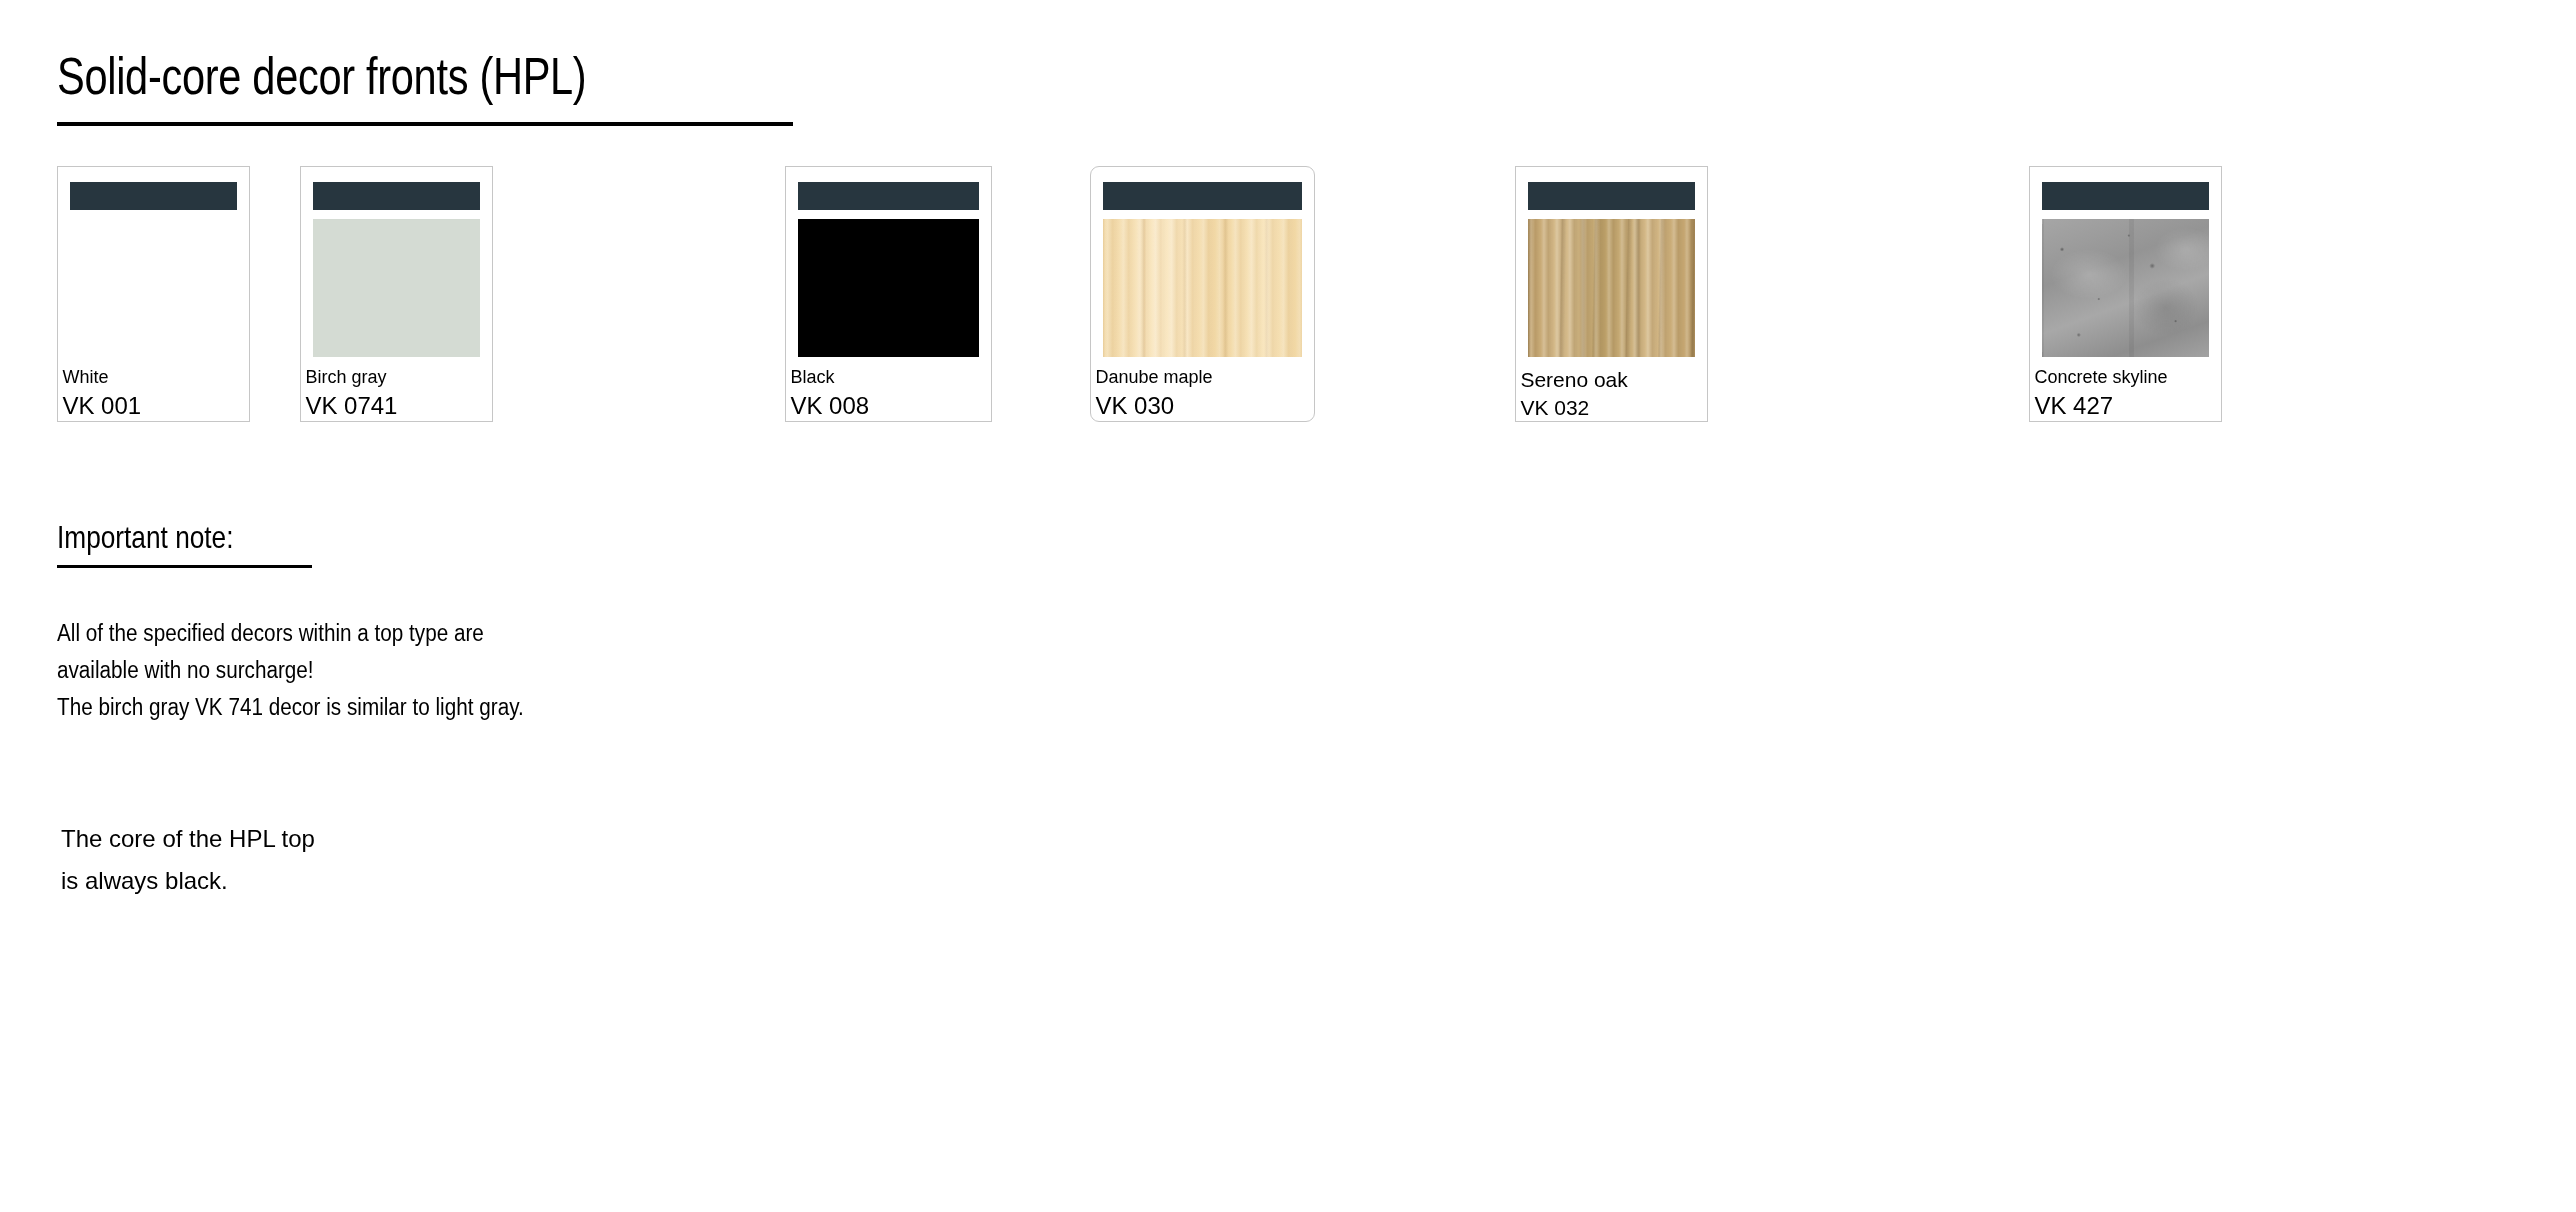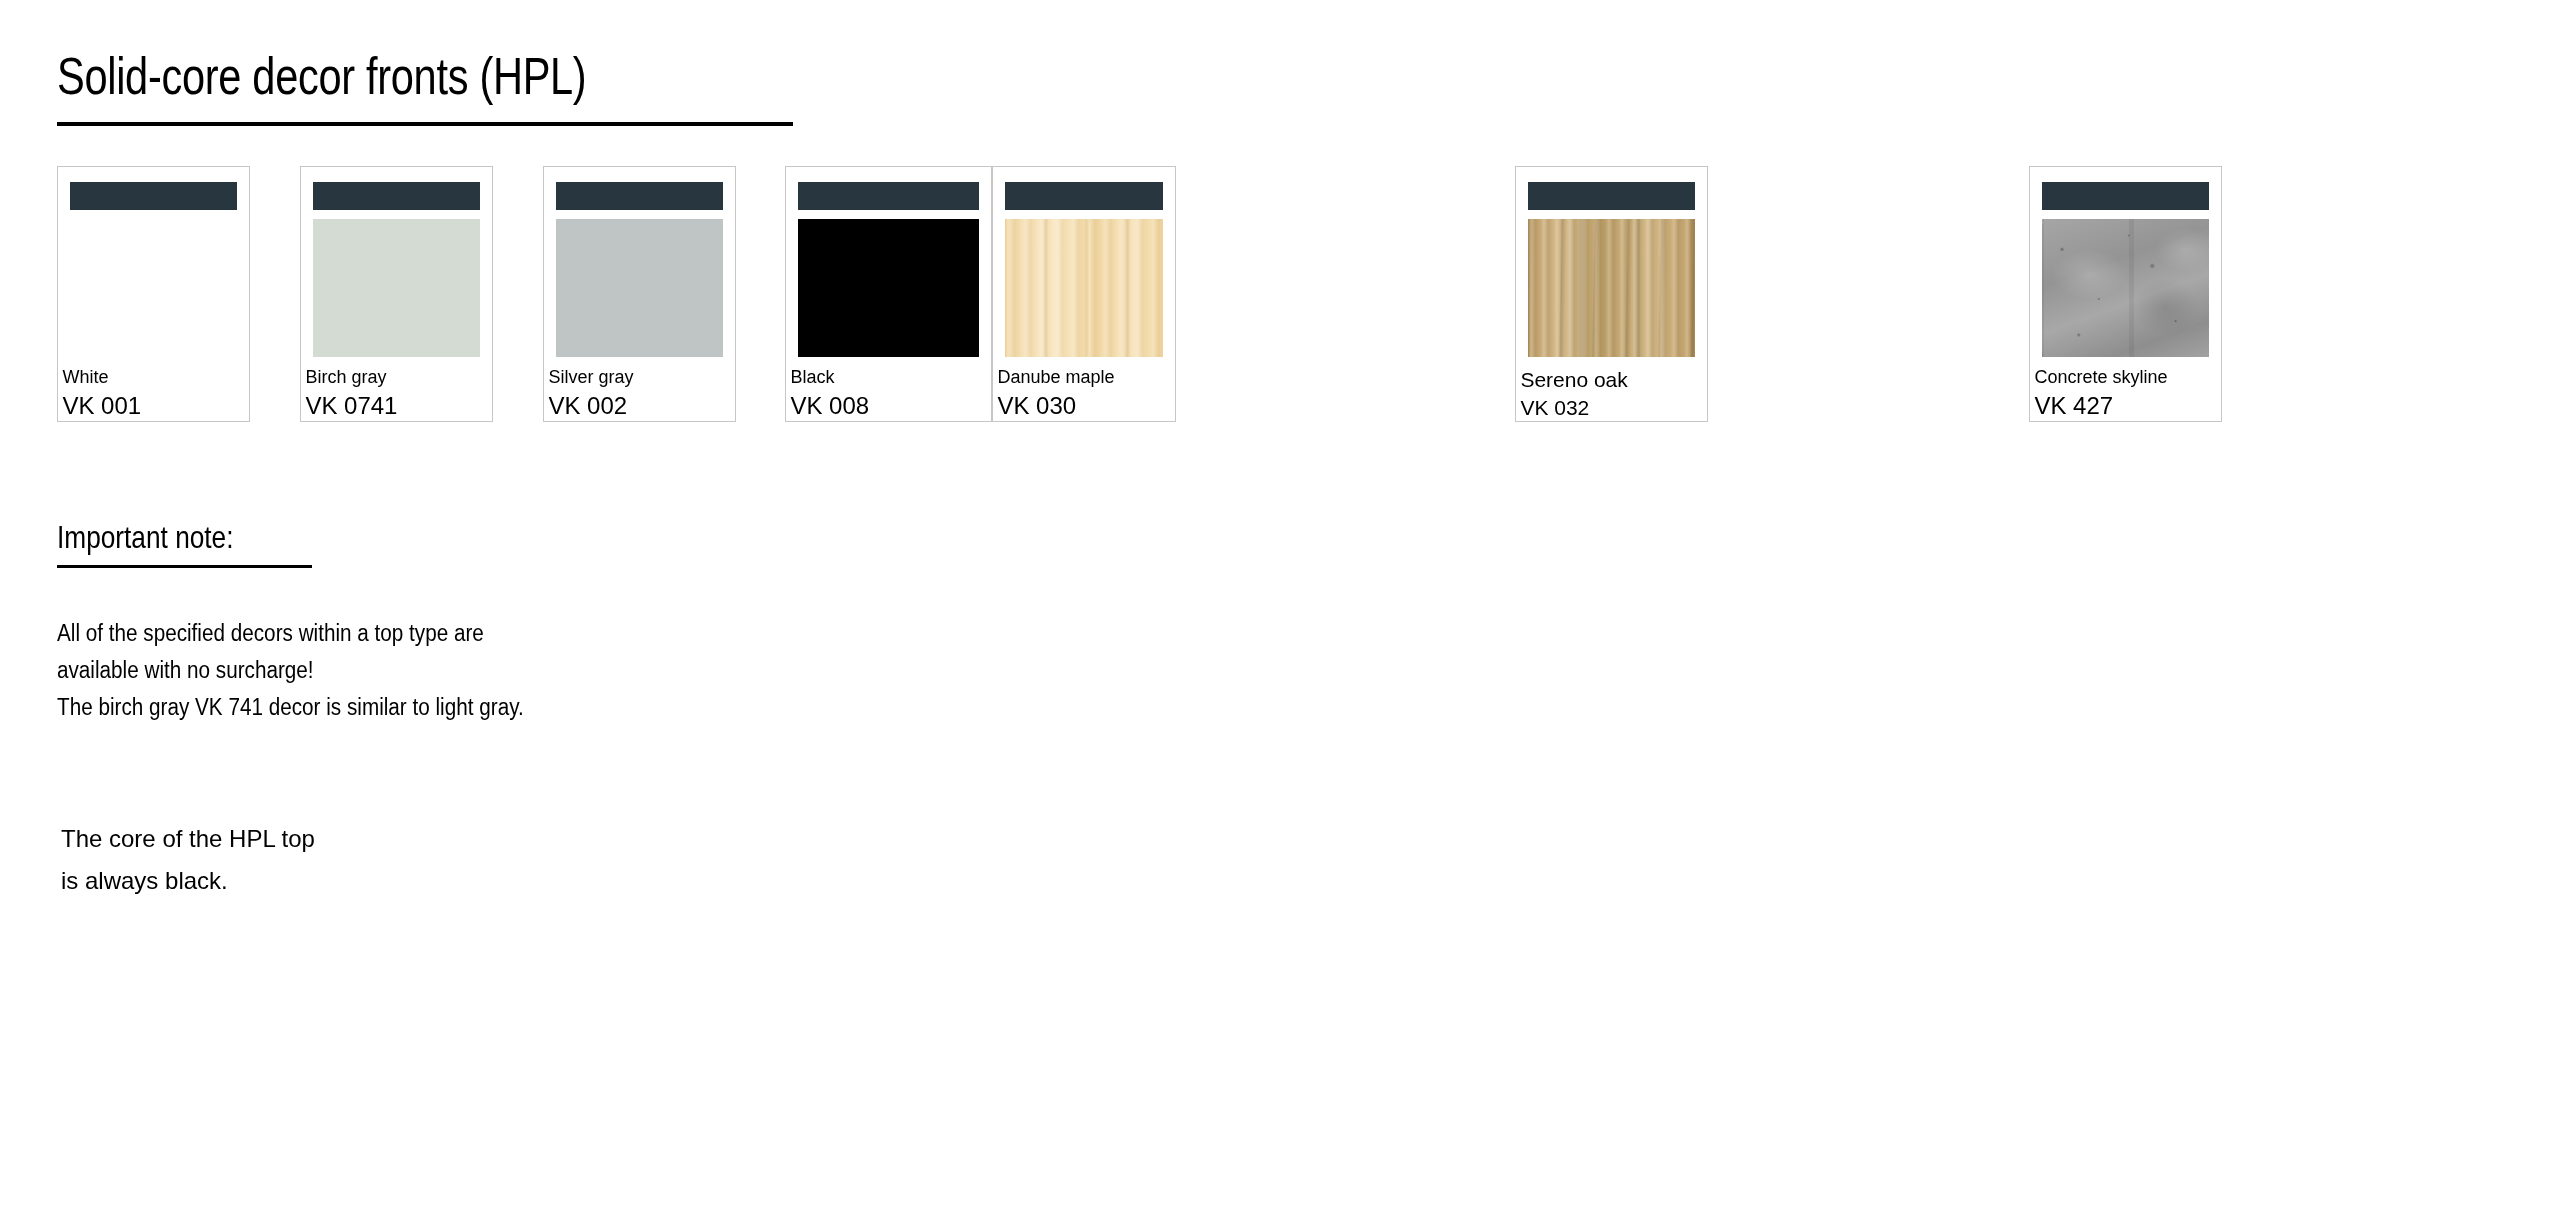--- a/index.html
+++ b/index.html
@@ -265,39 +265,31 @@
 
     <div class="card" style="left:300px; width:193px;padding-left:10px;">
       <div class="card-bar"></div>
       <div class="card-swatch tex-plain" style="background-color:#d4dbd3;"></div>
       <div class="card-labels">
         <span class="card-name">Birch gray</span>
         <span class="card-code">VK 0741</span>
       </div>
     </div>
 
-    <div class="card" style="left:543px; width:193px;">
-      <div class="card-bar"></div>
-      <div class="card-swatch tex-plain" style="background-color:#bec5c4;"></div>
-      <div class="card-labels">
-        <span class="card-name">Silver gray</span>
-        <span class="card-code">VK 002</span>
-      </div>
-    </div>
 
     <div class="card" style="left:785px; width:207px;padding-left:37px;">
       <div class="card-bar"></div>
       <div class="card-swatch tex-plain" style="background-color:#000000;"></div>
       <div class="card-labels">
         <span class="card-name">Black</span>
         <span class="card-code">VK 008</span>
       </div>
     </div>
 
-    <div class="card" style="left:992px; width:184px;">
+    <div class="card" style="left:1090px; width:225px;border-radius:9px;">
       <div class="card-bar"></div>
       <div class="card-swatch tex-maple"></div>
       <div class="card-labels">
         <span class="card-name">Danube maple</span>
         <span class="card-code">VK 030</span>
       </div>
     </div>
 
 
     <div class="card sz-lg" style="left:1515px; width:193px;">

